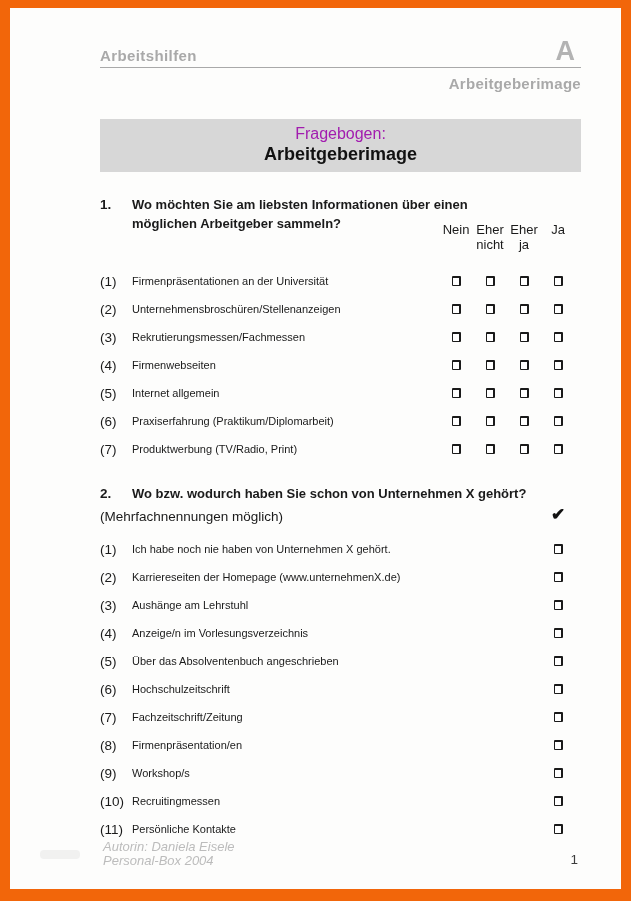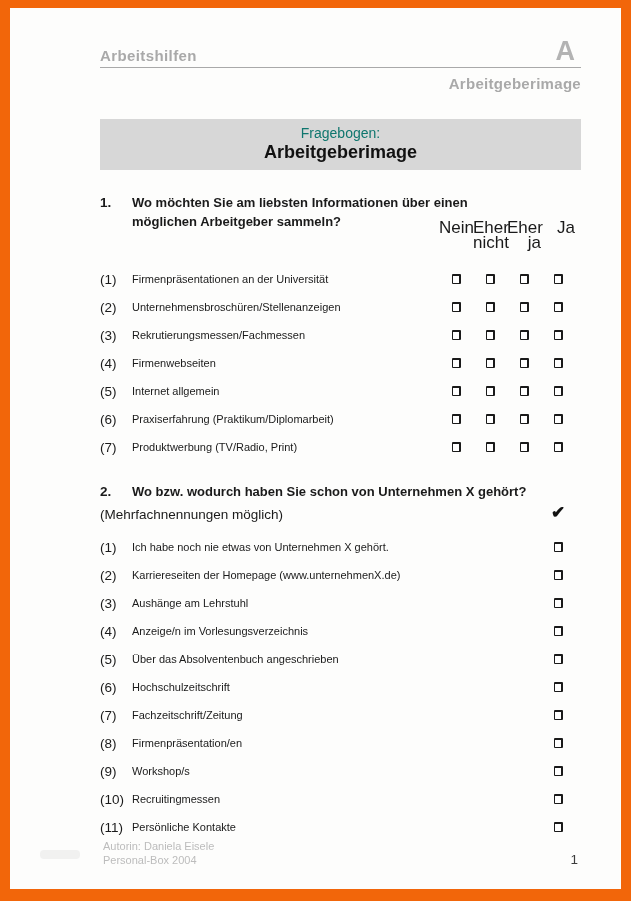--- a/index.html
+++ b/index.html
@@ -34,32 +34,32 @@
   }
   .masthead-sub {
     text-align:right; color:#a9a9a9; font-weight:bold; font-size:15px;
     letter-spacing:.3px; margin-top:7px;
   }
   
   .title-box {
     margin-top:27px; background:#d7d7d7; text-align:center;
     padding:6px 0 7px 0;
   }
-  .title-line1 { font-size:14px; color:#0f766e; }
+  .title-line1 { font-size:16px; color:#a21caf; }
   .title-line2 { font-size:18px; font-weight:bold; color:#111; margin-top:1px; }
   
   .question { margin-top:23px; position:relative; }
   .q-row { display:flex; }
   .q-num { width:32px; font-weight:bold; font-size:13.5px; line-height:19px; }
   .q-text { font-weight:bold; font-size:13px; line-height:19px; width:365px; }
   .col-headers {
     position:absolute; top:27px; right:6px; display:flex;
   }
   .col-head {
-    width:34px; text-align:right; font-size:17px; line-height:15px; color:#1a1a1a;
+    width:34px; text-align:center; font-size:13px; line-height:15px; color:#1a1a1a;
   }
   .items { margin-top:12px; }
   .item-row { display:flex; align-items:center; height:28px; }
   .item-num { width:32px; font-size:13.5px; }
   .item-label { flex:1; font-size:11px; }
   .cb-group { display:flex; margin-right:6px; }
   .cb-cell { width:34px; display:flex; justify-content:center; }
   .checkbox {
     width:9px; height:10px; background:#fff;
     border:1.2px solid #1a1a1a;
@@ -73,21 +73,21 @@
     gap:9px;
   }
   .note-text { font-size:13.5px; color:#1a1a1a; }
   .check-cell { width:34px; text-align:center; margin-right:6px; }
   .check-symbol { font-size:17px; font-weight:bold; color:#111; line-height:17px; }
   
   .footer {
     position:absolute; left:90px; right:41px; bottom:22px;
     display:flex; justify-content:space-between; align-items:flex-end;
   }
-  .footer-credits { color:#bcbcbc; font-size:11px; line-height:13.5px; padding-left:3px; }
+  .footer-credits { color:#bcbcbc; font-size:13px; line-height:13.5px; padding-left:3px;font-style:italic; }
   .footer-page { color:#3c3c3c; font-size:13.5px; padding-right:2px; }
   .watermark {
     position:absolute; left:30px; bottom:30px; width:40px; height:9px;
     background:#f1f1f0; border-radius:4px;
   }
 </style>
 </head>
 <body>
 
 <div class="frame">
@@ -279,21 +279,21 @@
           <span class="note-text">(Mehrfachnennungen möglich)</span>
           <span class="check-cell">
             <span class="check-symbol">✔</span>
           </span>
         </div>
 
         <div class="items" style="margin-top:11px;">
 
           <div class="item-row">
             <span class="item-num">(1)</span>
-            <span class="item-label">Ich habe noch nie etwas von Unternehmen X gehört.</span>
+            <span class="item-label">Ich habe noch nie haben von Unternehmen X gehört.</span>
             <span class="cb-group">
               <span class="cb-cell">
                   <span class="checkbox"></span>
                 </span>
             </span>
           </div>
 
           <div class="item-row">
             <span class="item-num">(2)</span>
             <span class="item-label">Karriereseiten der Homepage (www.unternehmenX.de)</span>

